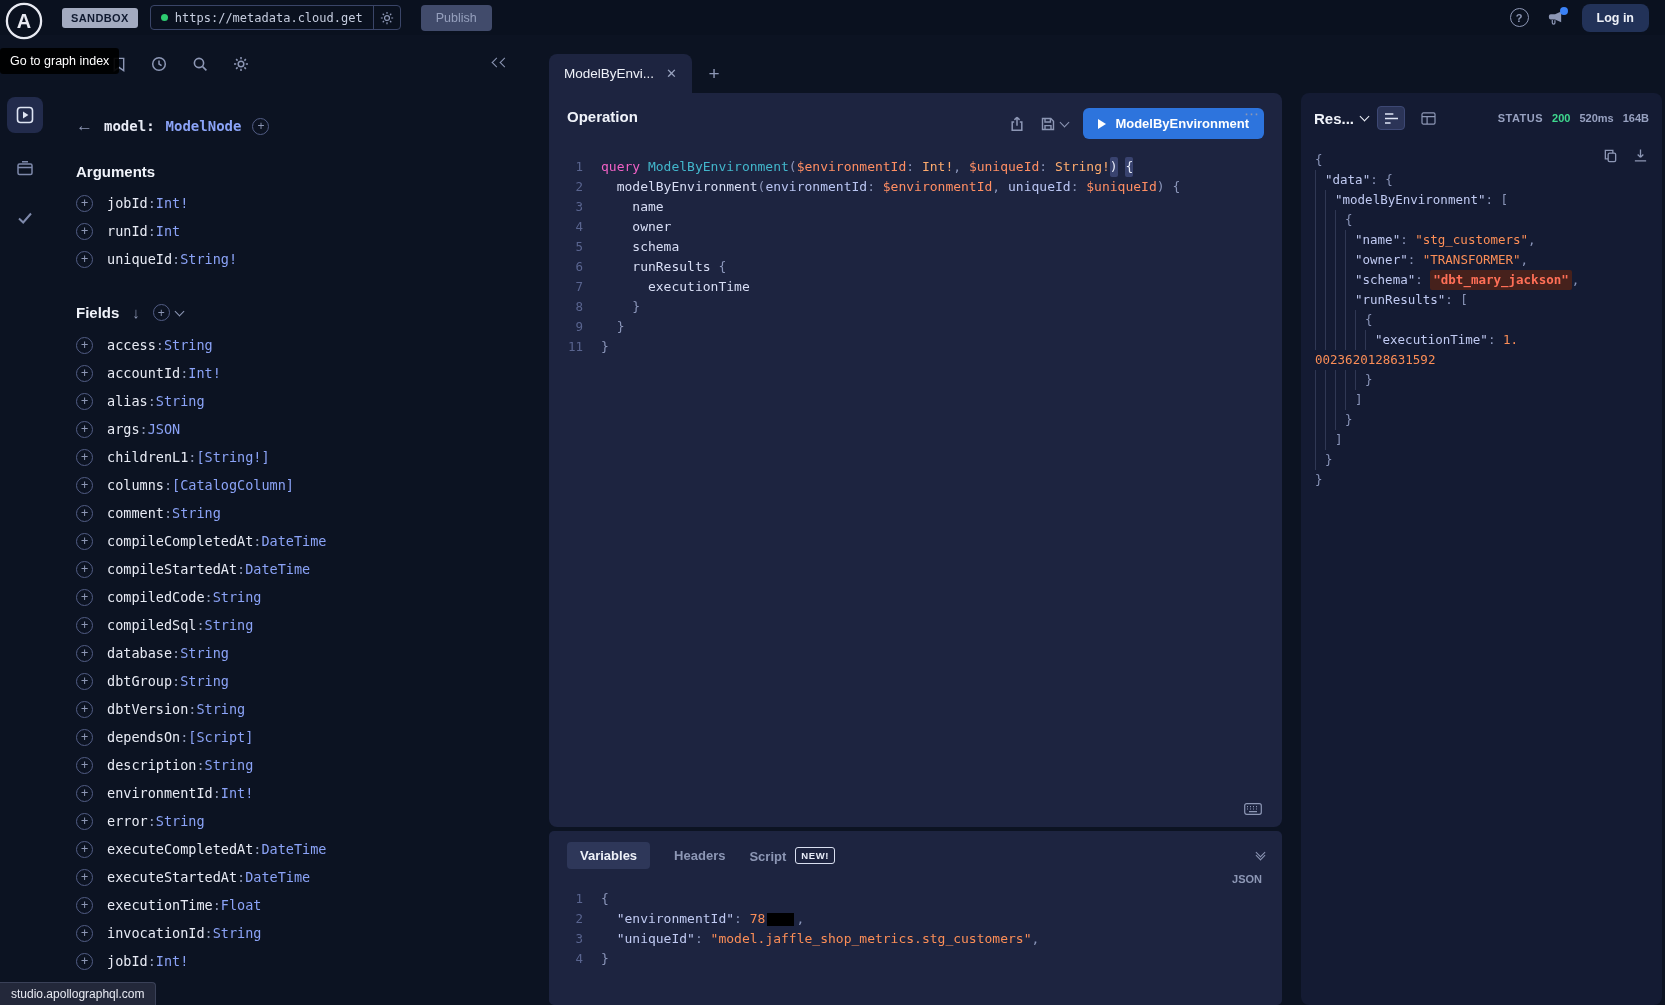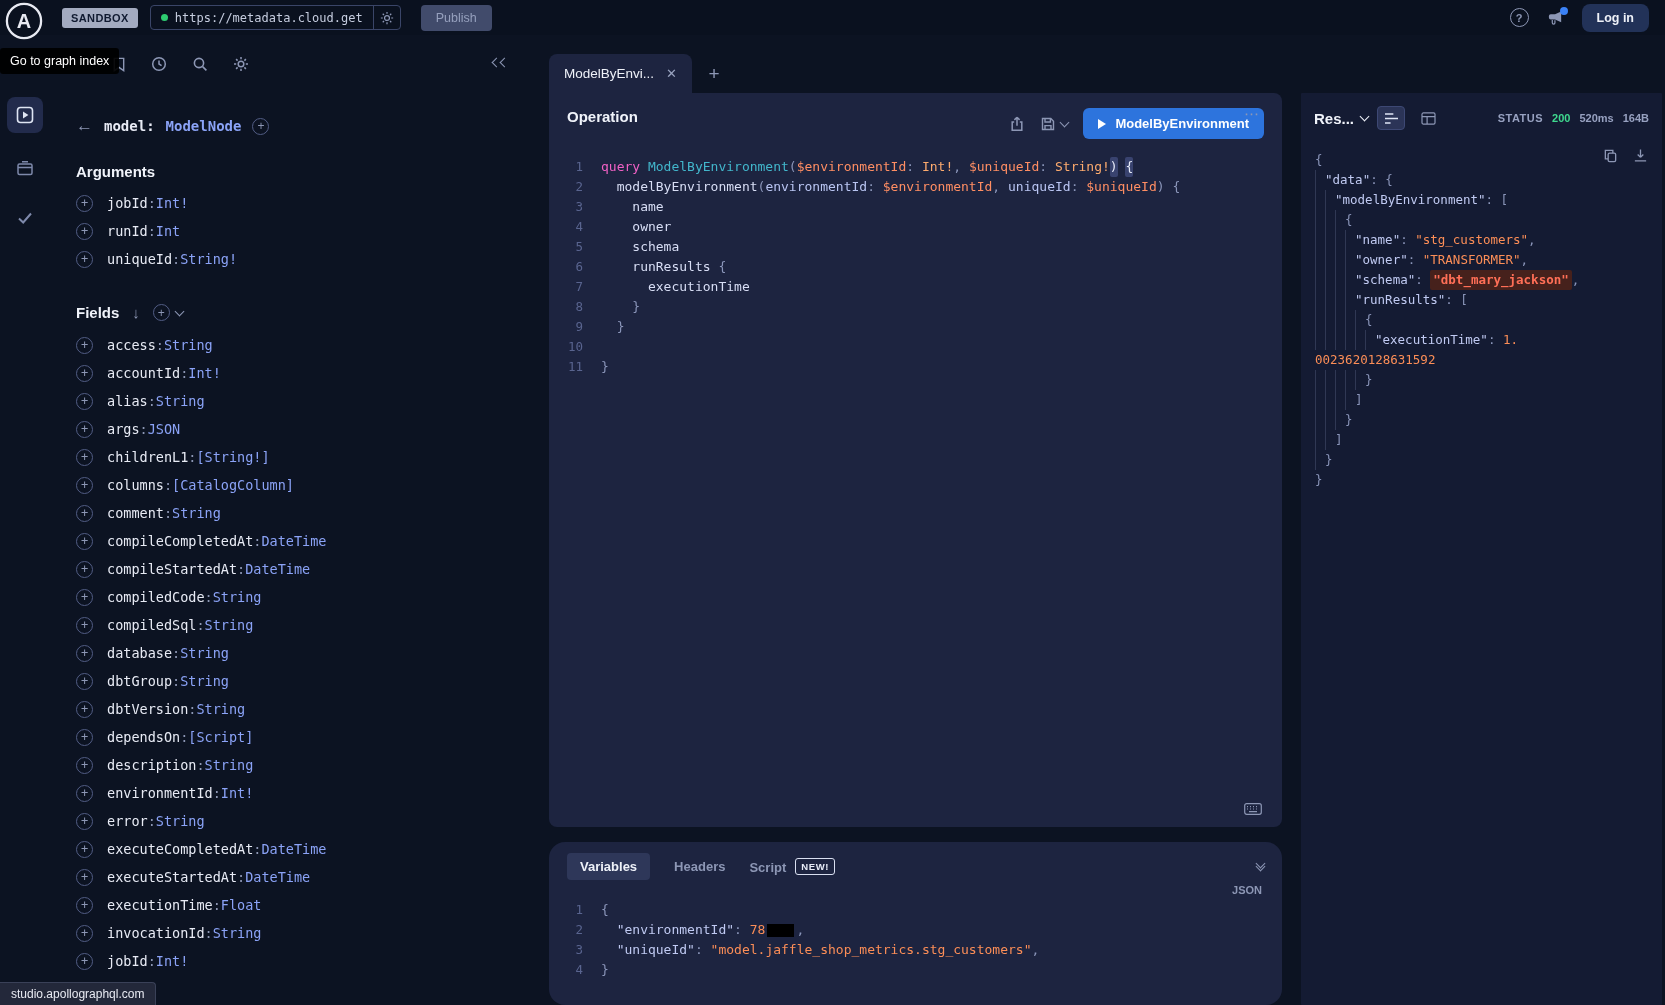--- a/index.html
+++ b/index.html
@@ -86,34 +86,34 @@
   .tk-p{color:#8b96ba}
   .tk-ph{color:#e6eaf8;background:#39436f;border-radius:2px}
   .tk-key{color:#c0caf2}
   .tk-s{color:#fc8e57}
   .tk-n{color:#fc8e57}
   .tk-sh{color:#ff6f57;background:#46211c;font-weight:700;padding:0 3px;border-radius:2px}
   .tk-rb{display:inline-block;width:27px;height:13px;background:#000;align-self:center;margin:0 2px}
   .ig{width:10px;flex:none;border-left:1px solid rgba(132,143,185,.25)}
 
   
-  .vars-card{background:#1d2440;border-radius:16px;margin-top:15px;flex:1;position:relative;overflow:hidden}
+  .vars-card{background:#1d2440;border-radius:5px;margin-top:4px;flex:1;position:relative;overflow:hidden}
   .vars-header{display:flex;align-items:center;gap:24px;padding:11px 18px 6px}
   .vtab-active{background:#2e3759;border-radius:4px;padding:6px 13px;font-size:13px;font-weight:700;color:#eef1f8;cursor:pointer}
   .vtab{color:#8d97b5;font-size:13px;font-weight:700;cursor:pointer}
   .script-wrap{display:flex;align-items:flex-end;gap:9px}
   .new-badge{border:1px solid #d9dff0;border-radius:3px;color:#e8ecf8;font-size:9.5px;font-weight:700;padding:2px 5px;letter-spacing:.6px}
   .vars-collapse{margin-left:auto;color:#8d97b5;display:flex;flex-direction:column;gap:0;cursor:pointer}
   .vars-collapse .chev{margin-top:-4px}
   .json-label{position:absolute;top:42px;right:20px;color:#8d97b5;font-size:11px;font-weight:700}
   .vars-editor{padding-top:14px;font-family:"DejaVu Sans Mono",monospace;font-size:13px;cursor:text}
 
   
   .right-col{margin-left:19px;width:361px;height:100%;padding-top:58px;display:flex;flex-direction:column}
-  .resp-card{background:#141b33;border-radius:1px;flex:1;position:relative;display:flex;flex-direction:column}
+  .resp-card{background:#141b33;border-radius:8px;flex:1;position:relative;display:flex;flex-direction:column}
   .resp-header{display:flex;align-items:center;gap:9px;padding:13px 13px 8px}
   .resp-title{font-size:15px;font-weight:700;color:#f0f3fa;cursor:pointer;display:flex;align-items:center;gap:7px}
   .view-btn{width:28px;height:24px;display:flex;align-items:center;justify-content:center;border-radius:4px;color:#8d97b5;cursor:pointer}
   .view-btn.active{background:#2b3457;color:#dfe5f6;border:1px solid #3d4874}
   .status-group{margin-left:auto;display:flex;align-items:center;gap:9px;font-size:11px;color:#97a1c0;font-weight:700}
   .status-label{letter-spacing:.5px}
   .status-200{color:#3fd98f}
   .resp-body{position:relative;padding:12px 14px;font-family:"DejaVu Sans Mono",monospace;font-size:12.5px}
   .resp-icons{position:absolute;top:10px;right:14px;display:flex;gap:15px;color:#8d97b5}
   .resp-icons span{cursor:pointer}
@@ -466,24 +466,20 @@
             <span class="ln">7</span>
             <span class="lt"><span class="tk-p">      </span><span class="tk-f">executionTime</span></span>
           </div>
           <div class="cl">
             <span class="ln">8</span>
             <span class="lt"><span class="tk-p">    }</span></span>
           </div>
           <div class="cl">
             <span class="ln">9</span>
             <span class="lt"><span class="tk-p">  }</span></span>
-          </div>
-          <div class="cl">
-            <span class="ln">10</span>
-            <span class="lt"></span>
           </div>
           <div class="cl">
             <span class="ln">11</span>
             <span class="lt"><span class="tk-p">}</span></span>
           </div>
         </div>
       <span class="kebab">⋯</span>
       <span class="kbd-icon">
         <svg viewBox="0 0 18 12" width="18" height="12">
             <g stroke="currentColor" stroke-width="1.2" fill="none">

